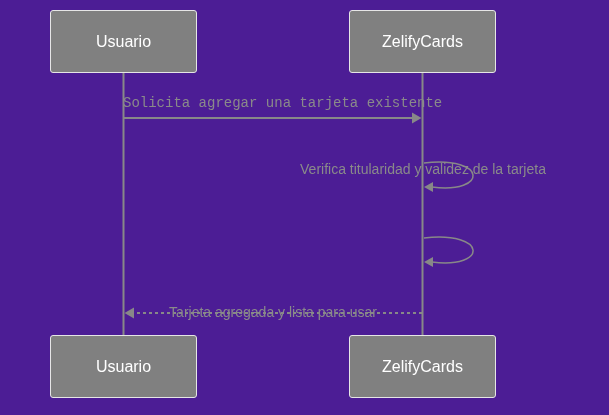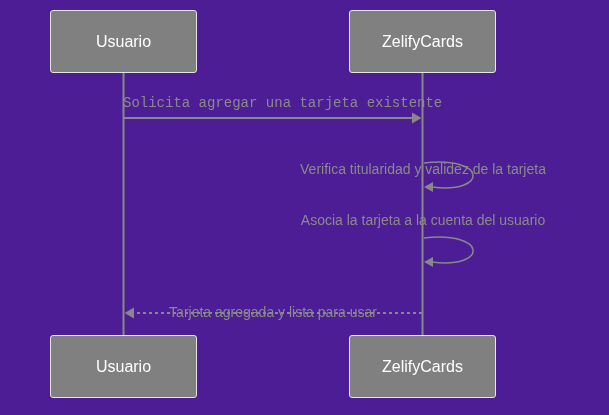--- a/index.html
+++ b/index.html
@@ -88,16 +88,15 @@
   </div>
   <div class="actor bottom left">
     <span>Usuario</span>
   </div>
   <div class="actor bottom right">
     <span>ZelifyCards</span>
   </div>
 
   <div class="msg between" style="top: 95px; font-family: Liberation Mono, monospace;">Solicita agregar una tarjeta existente</div>
   <div class="msg onself" style="top: 137px; margin-top: 24px;">Verifica titularidad y validez de la tarjeta</div>
-  <div class="msg onself" style="top: 212px;">Asocia la tarjeta a la cuenta del usuario</div>
   <div class="msg between" style="top: 304px;">Tarjeta agregada y lista para usar</div>
 
 </div>
 
 </body></html>

